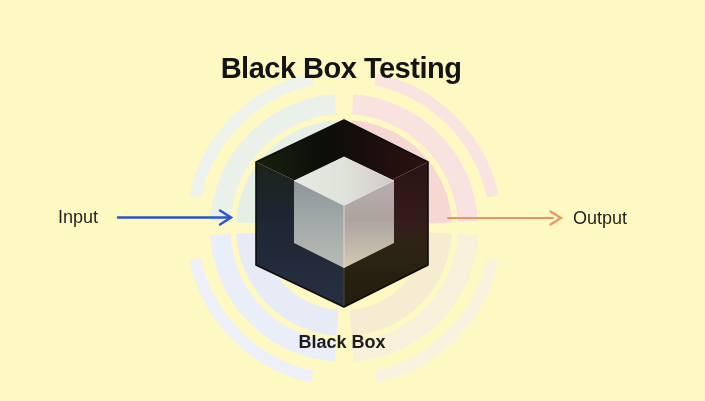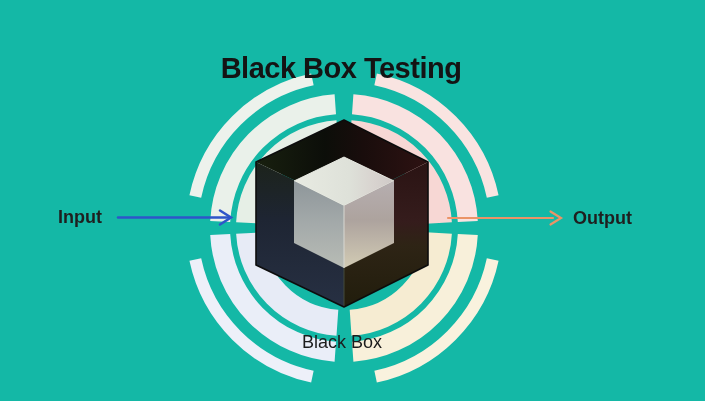--- a/index.html
+++ b/index.html
@@ -1,47 +1,47 @@
 <!DOCTYPE html>
 <html><head>
 <meta charset="utf-8">
 <style>
   html,body{margin:0;padding:0;background:#fff;}
   .canvas{
     position:relative;
     width:705px;height:401px;
-    background:#14b8a6;
+    background:#fef9c3;
     overflow:hidden;
     font-family:"Liberation Sans", sans-serif;
   }
   .page-title{
     position:absolute;
     left:341px;top:52px;
     transform:translateX(-50%);
     font-size:29px;
     font-weight:800;
     letter-spacing:-0.5px;
     color:#141414;
     white-space:nowrap;
   }
   .io-label{
     position:absolute;
     font-size:18px;
-    font-weight:700;
+    font-weight:400;
     color:#1f1f1f;
     white-space:nowrap;
   }
   .input-label{left:58px;top:207px;}
   .output-label{left:573px;top:208px;text-align:right;}
   .box-label{
     position:absolute;
     left:342px;top:332px;
     transform:translateX(-50%);
     font-size:18px;
-    font-weight:400;
+    font-weight:700;
     color:#1c1c1c;
     white-space:nowrap;
     text-align:center;
   }
   svg.diagram{position:absolute;left:0;top:0;}
 </style>
 </head>
 <body>
 
 <div class="canvas">

